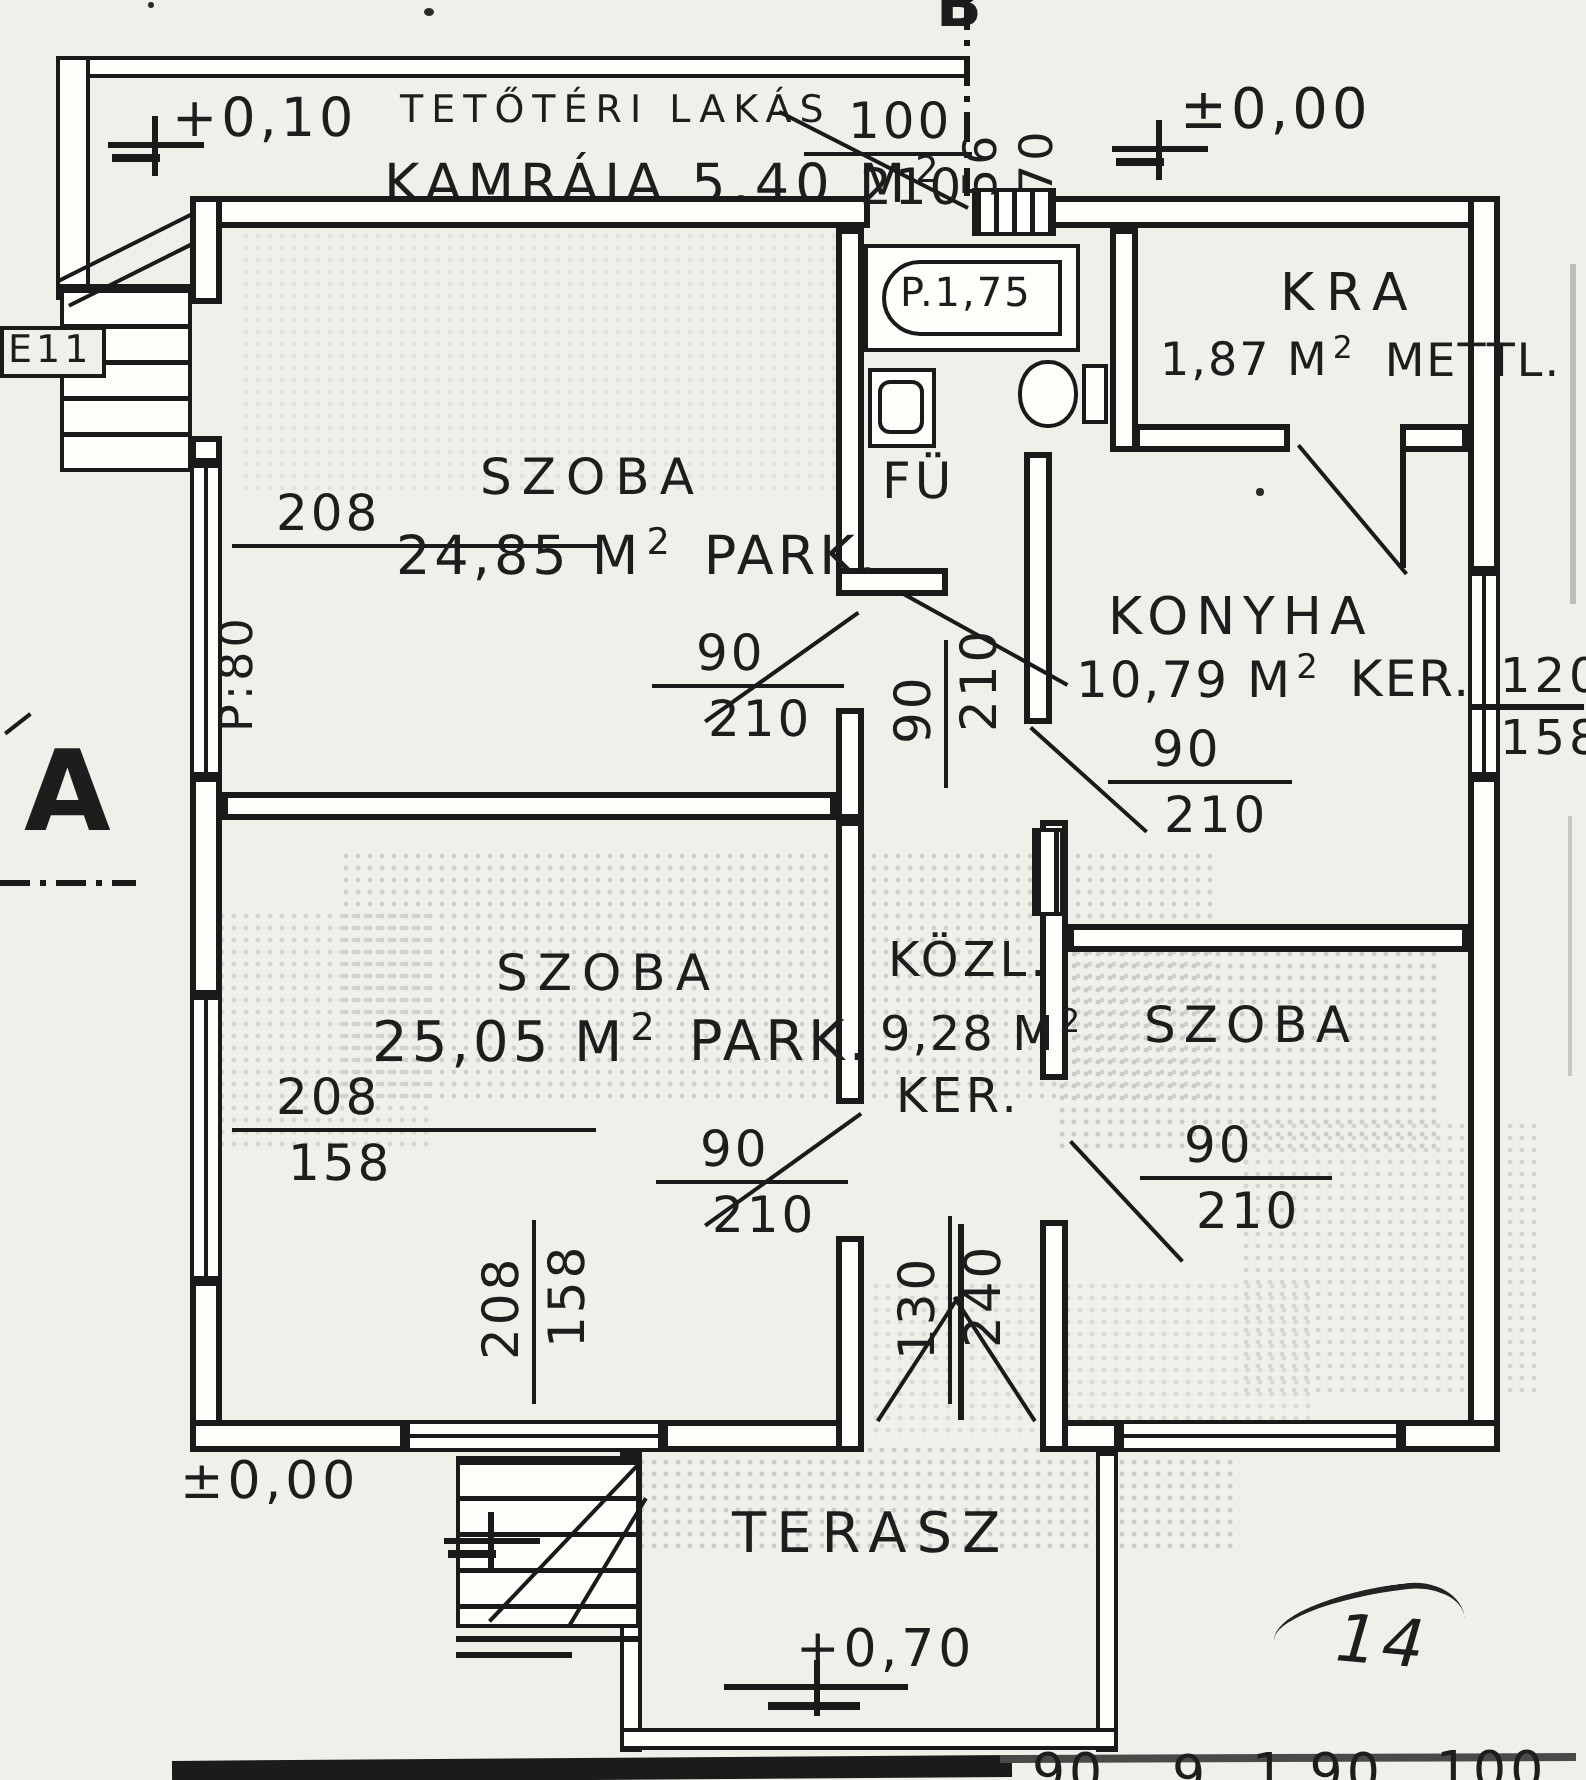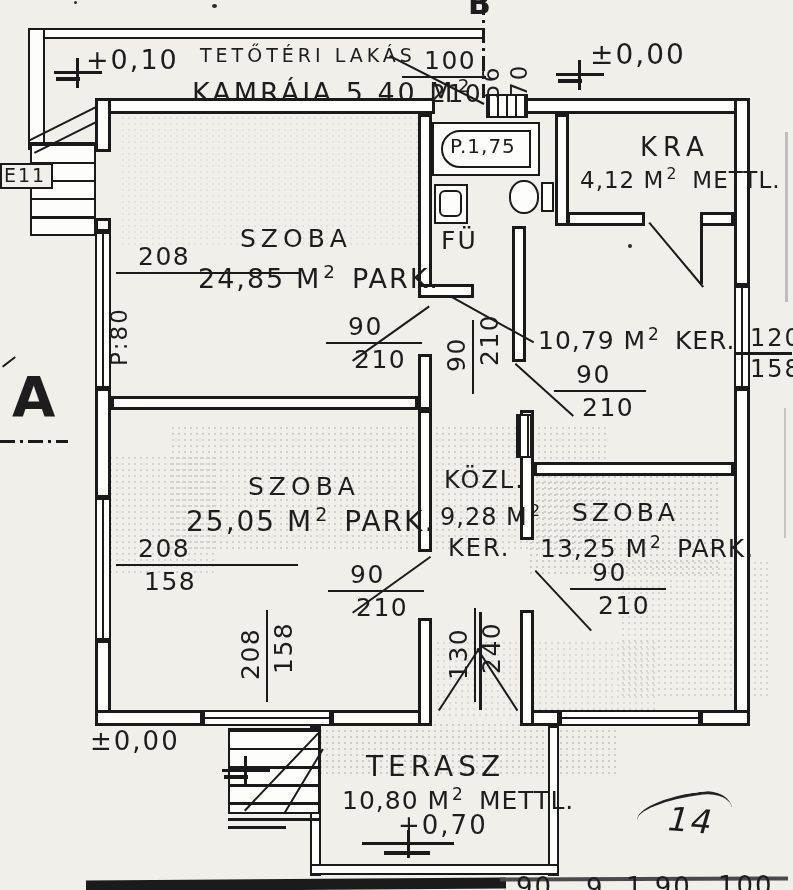--- a/index.html
+++ b/index.html
@@ -186,36 +186,35 @@
       <span class="top">130</span>
       <span class="bot">240</span>
     </div>
 
   <div class="tx" style="left:240px;top:226px;font-size:25px;letter-spacing:5px">SZOBA</div>
   <div class="tx" style="left:198px;top:262px;font-size:27px"><span>24,85 M</span><span class="sup">2</span><span class="suffix">PARK.</span></div>
 
   <div class="tx" style="left:441px;top:228px;font-size:25px">FÜ</div>
 
   <div class="tx" style="left:640px;top:134px;font-size:26px;letter-spacing:6px">KRA</div>
-  <div class="tx" style="left:580px;top:166px;font-size:23px;letter-spacing:1px"><span>4,12 M</span><span class="sup">2</span><span class="suffix">METTL.</span></div>
-
+  <div class="tx" style="left:580px;top:166px;font-size:23px;letter-spacing:1px"><span>1,87 M</span><span class="sup">2</span><span class="suffix">METTL.</span></div>
+
+  <div class="tx" style="left:554px;top:296px;font-size:26px;letter-spacing:4px">KONYHA</div>
   <div class="tx" style="left:538px;top:326px;font-size:25px;letter-spacing:1px"><span>10,79 M</span><span class="sup">2</span><span class="suffix">KER.</span></div>
 
   <div class="tx" style="left:248px;top:474px;font-size:25px;letter-spacing:5px">SZOBA</div>
   <div class="tx" style="left:186px;top:504px;font-size:28px"><span>25,05 M</span><span class="sup">2</span><span class="suffix">PARK.</span></div>
 
   <div class="tx" style="left:444px;top:468px;font-size:24px;letter-spacing:2px">KÖZL.</div>
   <div class="tx" style="left:440px;top:502px;font-size:24px;letter-spacing:1px"><span>9,28 M</span><span class="sup">2</span></div>
   <div class="tx" style="left:448px;top:536px;font-size:24px;letter-spacing:2px">KER.</div>
 
   <div class="tx" style="left:572px;top:500px;font-size:25px;letter-spacing:4px">SZOBA</div>
-  <div class="tx" style="left:540px;top:534px;font-size:25px;letter-spacing:1px"><span>13,25 M</span><span class="sup">2</span><span class="suffix">PARK.</span></div>
 
   <div class="tx" style="left:366px;top:752px;font-size:28px;letter-spacing:5px">TERASZ</div>
-  <div class="tx" style="left:342px;top:786px;font-size:25px;letter-spacing:1px"><span>10,80 M</span><span class="sup">2</span><span class="suffix">METTL.</span></div>
   <div class="tx" style="left:398px;top:812px;font-size:26px">+0,70</div>
   <div class="ln" style="left:362px;top:842px;width:92px;height:2.6px"></div>
   <div class="ln" style="left:384px;top:851px;width:46px;height:4px"></div>
   <div class="ln" style="left:407px;top:830px;width:2.6px;height:28px"></div>
 
   <div class="tx" style="left:90px;top:728px;font-size:26px">±0,00</div>
   <div class="lvl" style="left:222px;top:756px">
       <i class="lh"></i>
       <i class="lv"></i>
       <i class="lt"></i>

